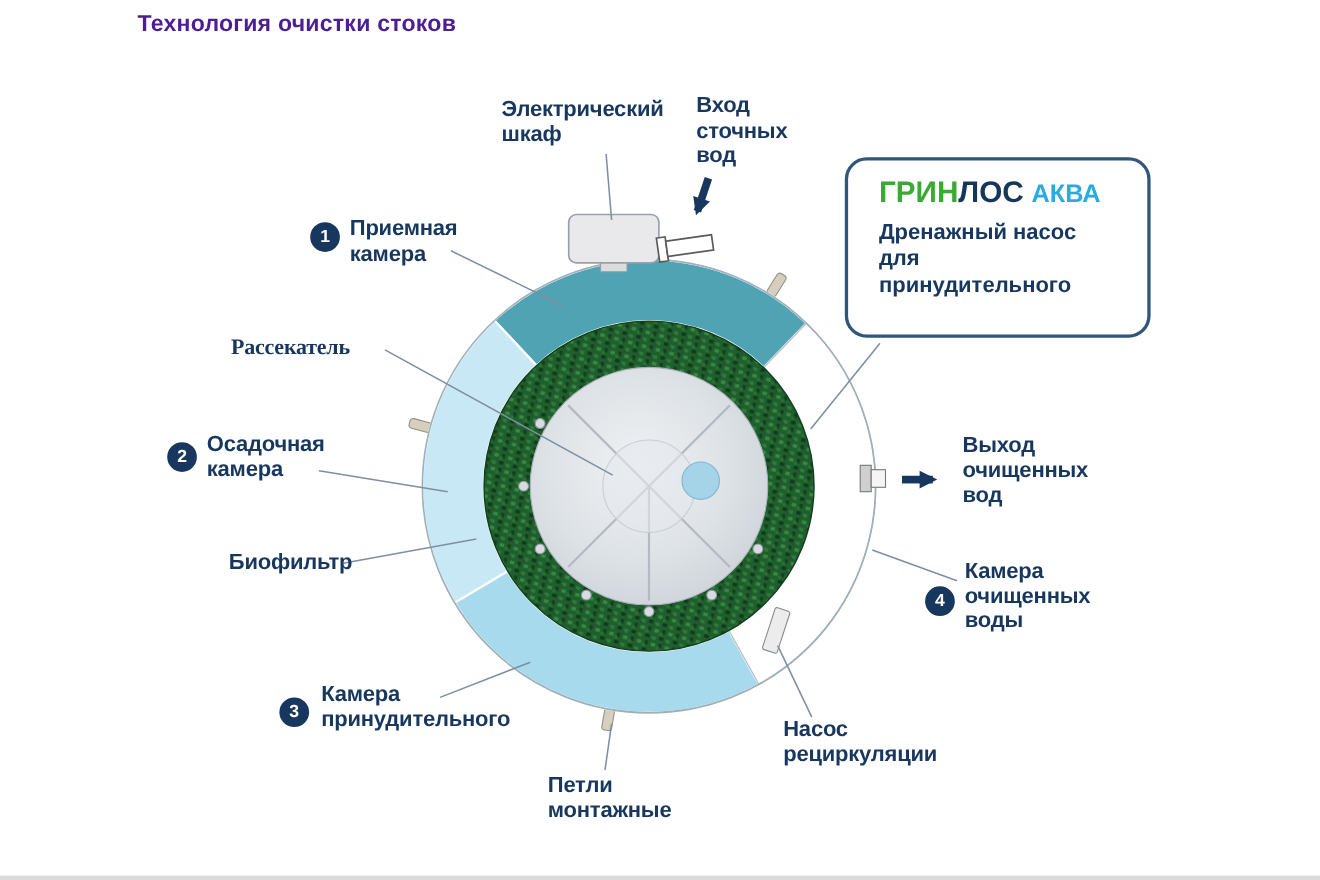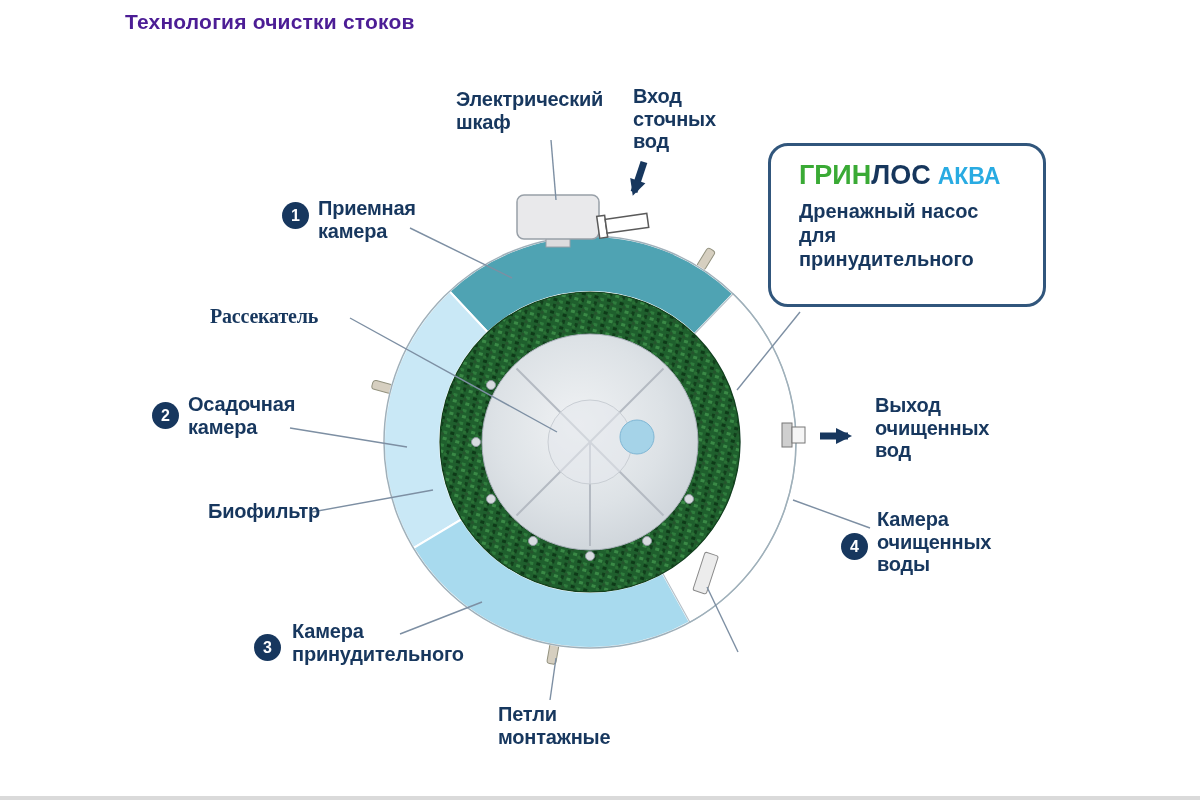--- a/index.html
+++ b/index.html
@@ -159,20 +159,24 @@
   <div class="lbl" style="left:292px; top:620px;">
     <div>Камера</div>
     <div>принудительного</div>
   </div>
 
   <div class="lbl" style="left:498px; top:703px;">
     <div>Петли</div>
     <div>монтажные</div>
   </div>
 
+  <div class="lbl" style="left:712px; top:652px;">
+    <div>Насос</div>
+    <div>рециркуляции</div>
+  </div>
 
   <div class="num-badge" style="left:841px; top:533px;">4</div>
   <div class="lbl" style="left:877px; top:508px;">
     <div>Камера</div>
     <div>очищенных</div>
     <div>воды</div>
   </div>
 
   <div class="lbl" style="left:875px; top:394px;">
     <div>Выход</div>

